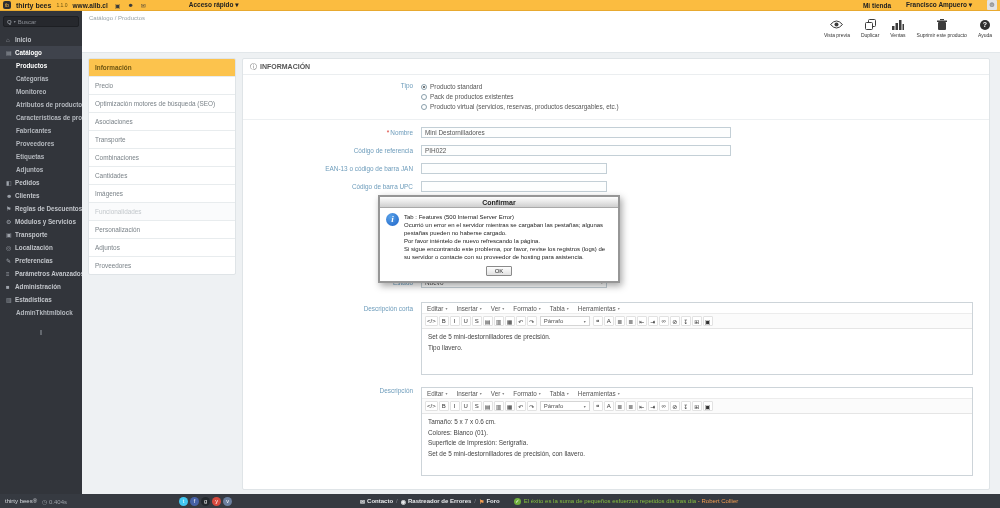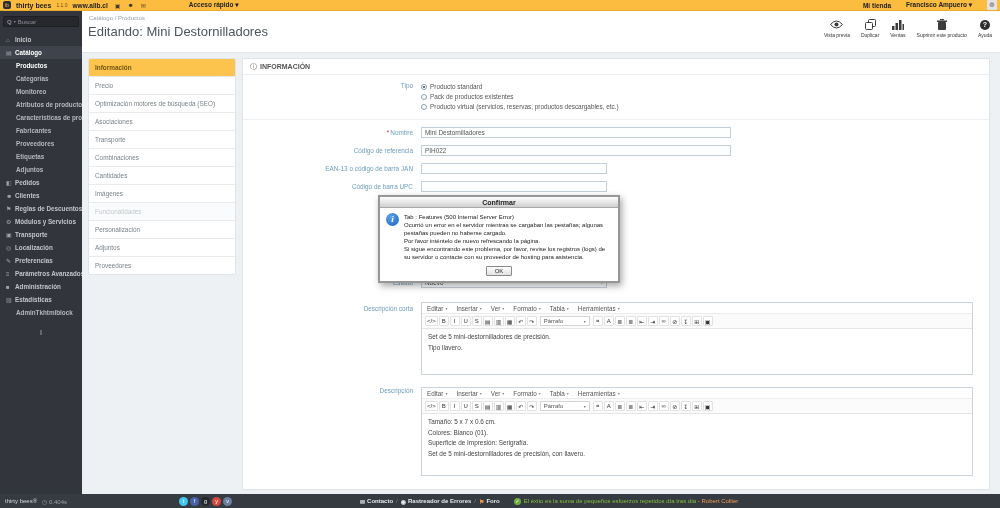--- a/index.html
+++ b/index.html
@@ -233,21 +233,20 @@
       <div class="snav sub">
 
         <span class="slabel">AdminTkhtmlblock</span>
       </div>
     </div>
   <div class="collapse">‖</div>
 </div>
 
 <div class="pagehead">
   <div class="crumb">Catálogo  /  Productos</div>
-  <div class="ptitle">Editando: Mini Destornilladores</div>
   <div class="headtools">
     <div class="htool">
       <span class="hico">
           <svg width="13" height="9">
             <path d="M.5 4.5 Q6.5 -2.5 12.5 4.5 Q6.5 11.5 .5 4.5Z" fill="none" stroke="#3c3c3c"></path>
             <circle cx="6.5" cy="4.5" r="2" fill="#3c3c3c"></circle>
           </svg>
         </span>
       <span>Vista previa</span>
     </div>

